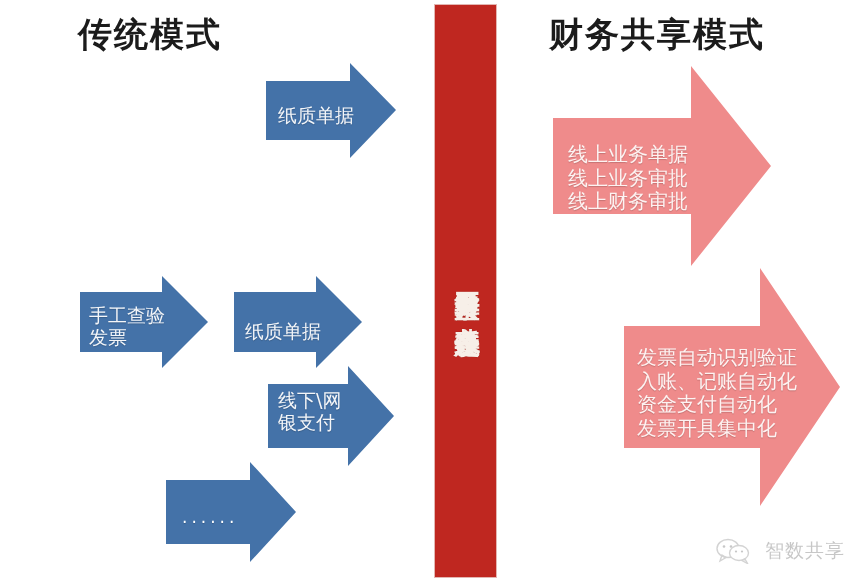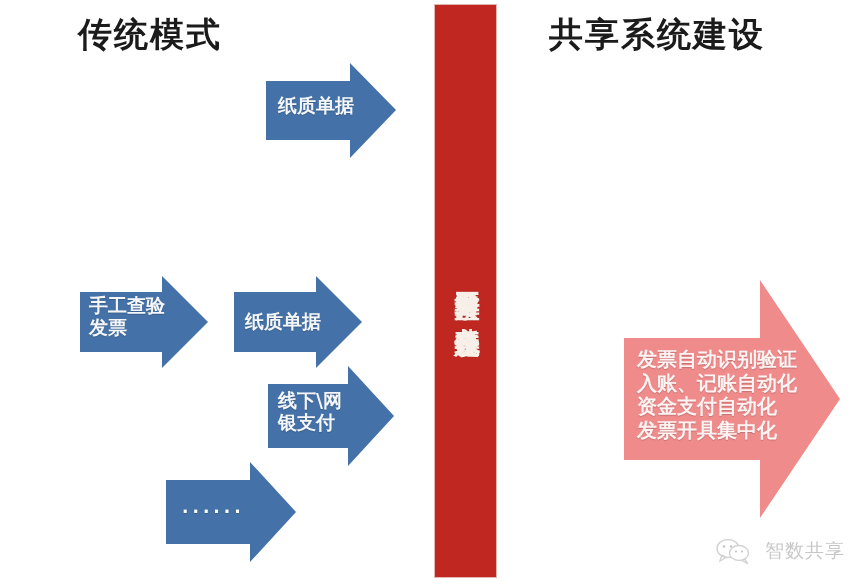--- a/index.html
+++ b/index.html
@@ -62,25 +62,26 @@
 
   
   .arrow {
     position: absolute;
   }
   .arrow svg { display: block; }
   .arrow-label {
     position: absolute;
     color: #f4f6f9;
     font-family: "DejaVu Sans", "Liberation Sans", sans-serif;
-    font-weight: bold;
+    font-weight: normal;
     line-height: 1.18;
     white-space: pre-line;
     text-shadow: 0 1px 1px rgba(0,0,0,.18);
     pointer-events: none;
+    margin-top: 10px;
   }
   .blue-label { font-size: 19px; }
   .pink-label { font-size: 20px; color: #fdf3f2; }
   .dots-label {
     font-size: 17px;
     letter-spacing: 4px;
     color: #ffffff;
   }
 
   
@@ -101,21 +102,21 @@
     white-space: nowrap;
   }
 </style>
 </head>
 <body>
 
 <div id="canvas">
 
   <div class="title" id="title-left">传统模式</div>
 
-  <div class="title" id="title-right">共享系统建设</div>
+  <div class="title" id="title-right">财务共享模式</div>
 
   <div class="arrow" style="left:266px; top:63px;">
     <svg width="130" height="95" viewBox="0 0 130 95">
       <polygon points="0,18 84,18 84,0 130,47 84,95 84,77 0,77" fill="#4472a8"></polygon>
     </svg>
     <div class="arrow-label blue-label" style="left:12px; top:31px;">纸质单据</div>
   </div>
 
 
 
@@ -131,37 +132,45 @@
     <svg width="128" height="92" viewBox="0 0 128 92">
       <polygon points="0,16 82,16 82,0 128,46 82,92 82,76 0,76" fill="#4472a8"></polygon>
     </svg>
     <div class="arrow-label blue-label" style="left:11px; top:34px;">纸质单据</div>
   </div>
 
   <div class="arrow" style="left:268px; top:366px;">
     <svg width="126" height="100" viewBox="0 0 126 100">
       <polygon points="0,18 80,18 80,0 126,50 80,100 80,82 0,82" fill="#4472a8"></polygon>
     </svg>
-    <div class="arrow-label blue-label" style="left:10px; top:23px;">线下\网
+    <div class="arrow-label blue-label" style="left:10px; top:13px;">线下\网
 银支付</div>
   </div>
 
   <div class="arrow" style="left:166px; top:462px;">
     <svg width="130" height="100" viewBox="0 0 130 100">
       <polygon points="0,18 84,18 84,0 130,50 84,100 84,82 0,82" fill="#4472a8"></polygon>
     </svg>
     <div class="arrow-label dots-label" style="left:16px; top:40px;">······</div>
   </div>
 
   <div id="red-banner">
     <div id="red-banner-text">财务共享转型—共享系统建设</div>
   </div>
 
+  <div class="arrow" style="left:553px; top:66px;">
+    <svg width="218" height="200" viewBox="0 0 218 200">
+      <polygon points="0,52 138,52 138,0 218,100 138,200 138,148 0,148" fill="#ef8b8b"></polygon>
+    </svg>
+    <div class="arrow-label pink-label" style="left:15px; top:67px;">线上业务单据
+线上业务审批
+线上财务审批</div>
+  </div>
 
-  <div class="arrow" style="left:624px; top:280px;">
+  <div class="arrow" style="left:624px; top:268px;">
     <svg width="216" height="238" viewBox="0 0 216 238">
       <polygon points="0,58 136,58 136,0 216,119 136,238 136,180 0,180" fill="#ef8b8b"></polygon>
     </svg>
     <div class="arrow-label pink-label" style="left:13px; top:68px;">发票自动识别验证
 入账、记账自动化
 资金支付自动化
 发票开具集中化</div>
   </div>
 
   <div id="watermark">

